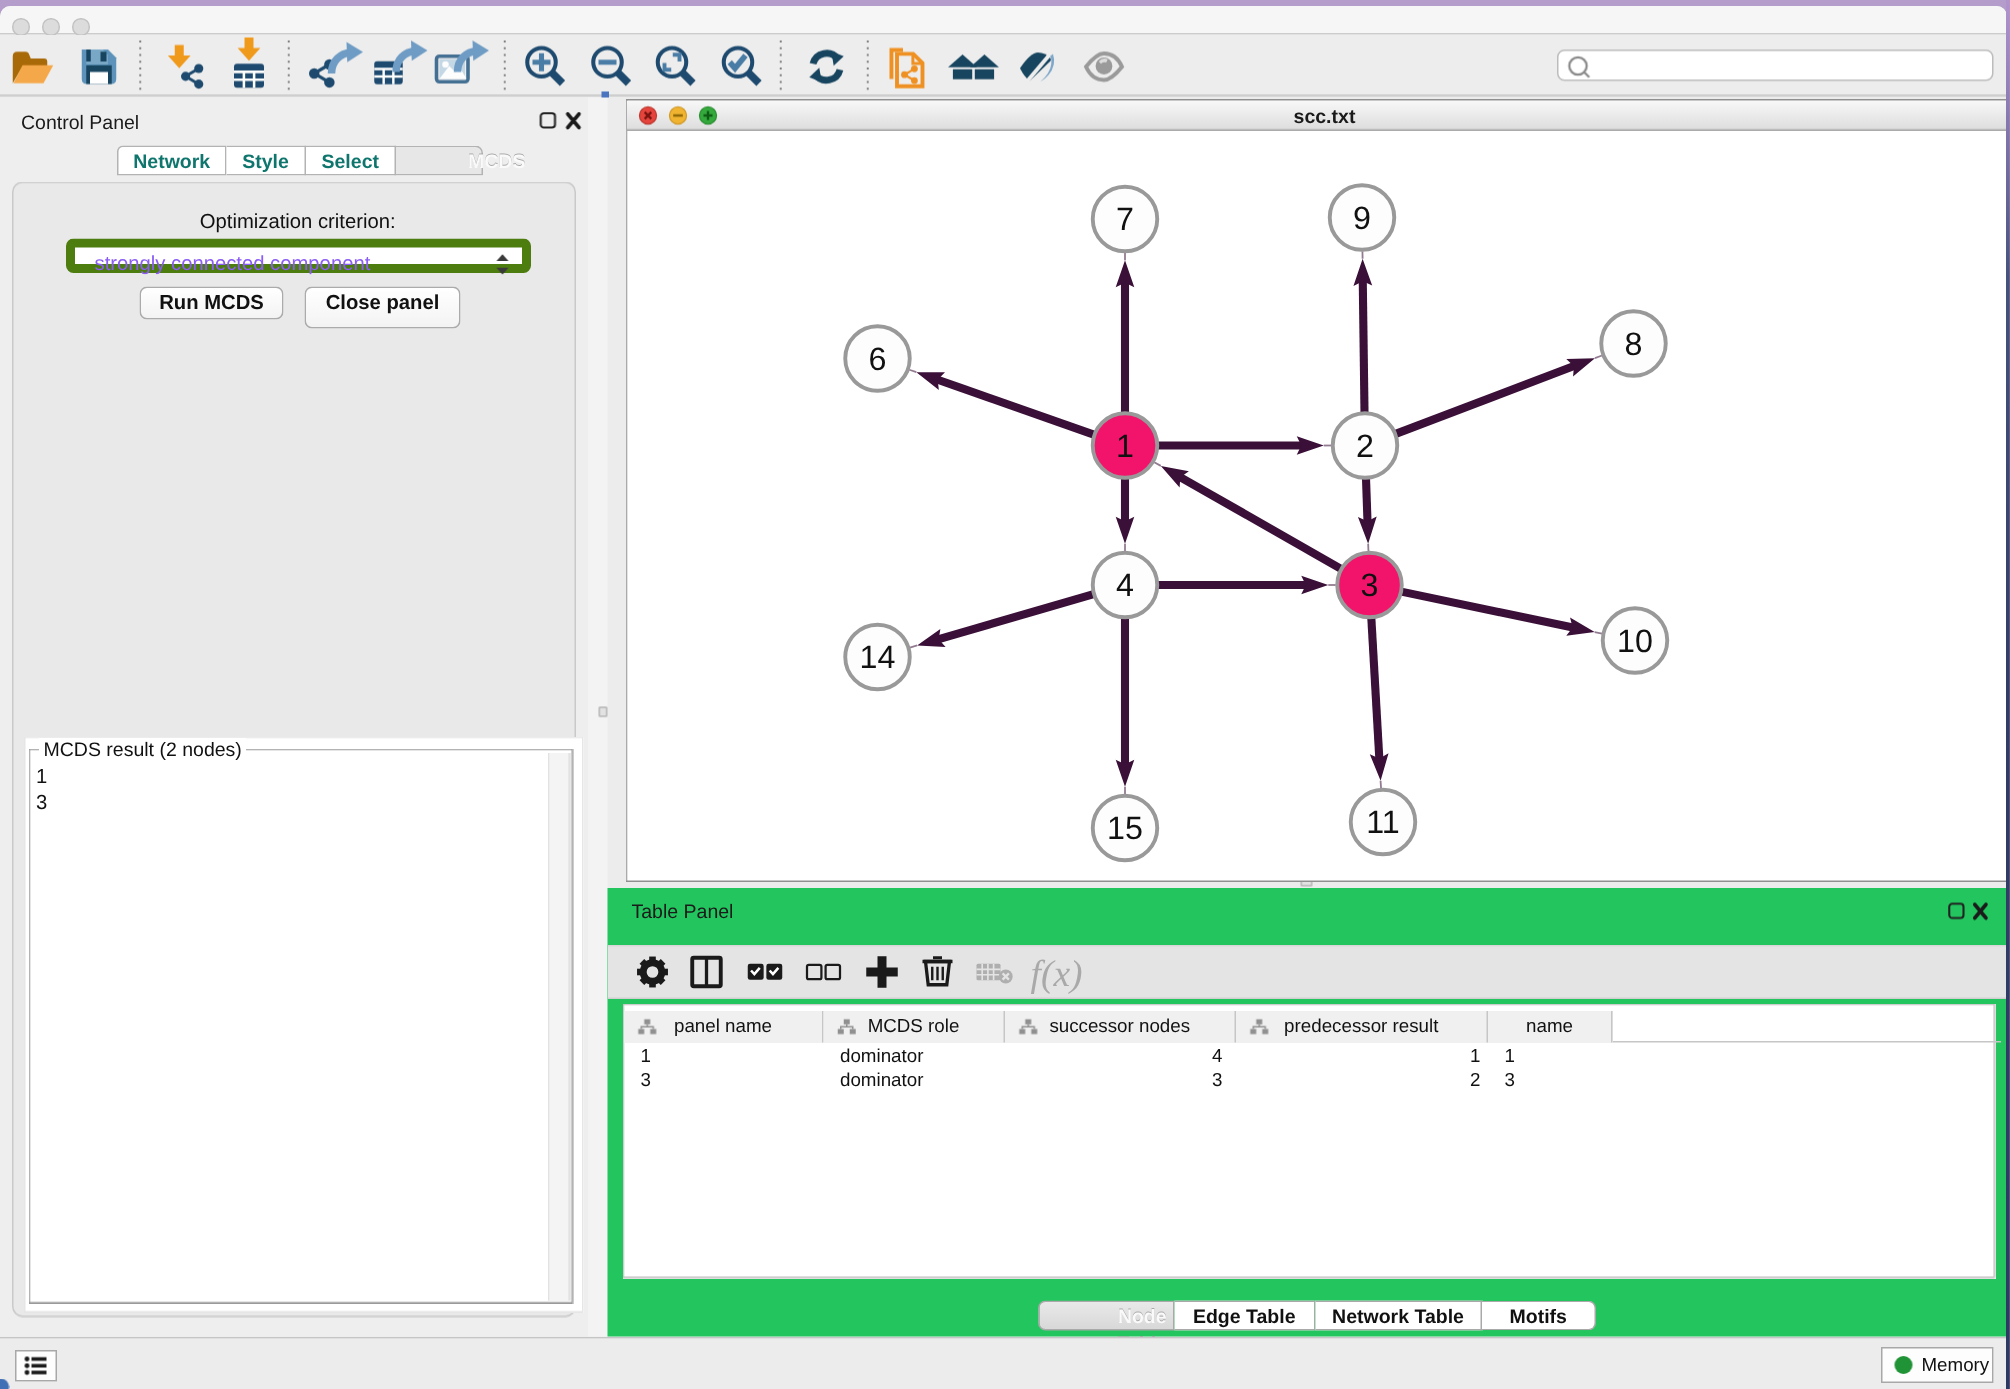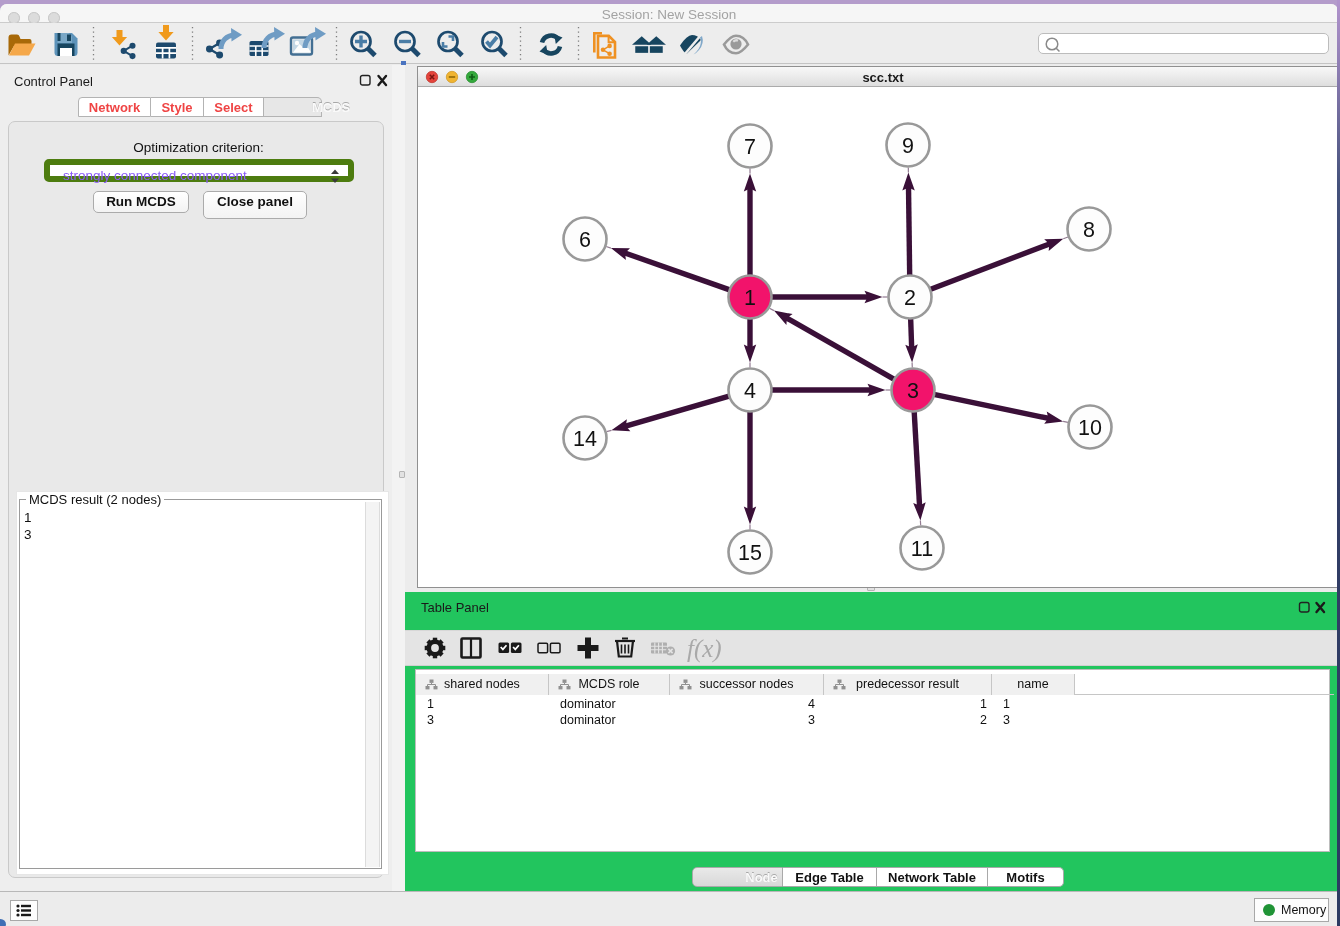--- a/index.html
+++ b/index.html
@@ -15,21 +15,21 @@
 #titlebar { left:0; top:0; width:1338px; height:19px; background:#f6f6f6; border-bottom:1px solid #cccccc; }
 .tl { position:absolute; top:7.5px; width:11.5px; height:11.5px; border-radius:50%; background:#dcdcdc; border:1px solid #c3c3c3; }
 #wtitle { width:100%; text-align:center; top:3px; font-size:13.5px; color:#a3a3a3; }
 
 #toolbar { left:0; top:19px; width:1338px; height:41px; background:#ededed; border-bottom:1px solid #c4c4c4; }
 #searchbox { position:absolute; left:1038px; top:10px; width:291px; height:21px; background:#fff; border:1px solid #bcbcbc; border-radius:5px; }
 
 #cpanel { left:0; top:61px; width:397px; height:826px; background:#eeeeee; }
 #cptitle { left:14px; top:9px; font-size:13px; color:#1a1a1a; }
 #cpbox { left:8px; top:56px; width:376px; height:757px; background:#e9e9e9; border:1px solid #c9c9c9; border-radius:7px; }
-.tab { position:absolute; top:32px; height:20px; background:#fff; border:1px solid #b3b3b3; border-left:none; font-size:13px; font-weight:600; color:#ef4444; text-align:center; line-height:19px; }
+.tab { position:absolute; top:32px; height:20px; background:#fff; border:1px solid #b3b3b3; border-left:none; font-size:13px; font-weight:600; color:#0f766e; text-align:center; line-height:19px; }
 
 .combo { position:absolute; background:#fff; border:6px solid #4d7c0f; border-radius:5px; font-size:13.5px; color:#8b5cf6; }
 .btn { position:absolute; background:linear-gradient(#ffffff,#f3f3f3); border:1px solid #ababab; border-radius:5px; font-size:13.5px; font-weight:600; color:#111; text-align:center; }
 
 #netwin { left:405px; top:62px; width:932px; height:522px; border:1px solid #909090; background:#fff;margin-left:12px; }
 #nettitle { left:0; top:0; width:100%; height:20px; background:linear-gradient(#f8f8f8,#dedede); border-bottom:1px solid #ababab; }
 
 #tpanel { left:405px; top:588px; width:935px; height:299px; background:#22c55e; }
 #tptitle { left:16px; top:8px; font-size:13px; color:#1a1a1a; }
 #tptoolbar { left:0px; top:38px; width:935px; height:36px; background:#e4e4e4; border-top:1px solid #d7d7d7; border-bottom:1px solid #d0d0d0; }
@@ -47,21 +47,20 @@
 
 </style>
 </head>
 <body>
 <div id="desktop" class="abs"></div>
 <div id="window" class="abs">
   <div id="titlebar" class="abs">
     <div class="tl" style="left:8px;"></div>
     <div class="tl" style="left:27.5px;"></div>
     <div class="tl" style="left:47.5px;"></div>
-    <div id="wtitle" class="abs">Session: New Session</div>
   </div>
   <div id="toolbar" class="abs">
     <svg class="abs" style="left:0;top:0;" width="1338" height="41">
         <line x1="93.5" y1="4" x2="93.5" y2="38" stroke="#7d7d7d" stroke-width="1.3" stroke-dasharray="1.3,3.2"></line>
         <line x1="192.5" y1="4" x2="192.5" y2="38" stroke="#7d7d7d" stroke-width="1.3" stroke-dasharray="1.3,3.2"></line>
         <line x1="336.5" y1="4" x2="336.5" y2="38" stroke="#7d7d7d" stroke-width="1.3" stroke-dasharray="1.3,3.2"></line>
         <line x1="520.5" y1="4" x2="520.5" y2="38" stroke="#7d7d7d" stroke-width="1.3" stroke-dasharray="1.3,3.2"></line>
         <line x1="578.5" y1="4" x2="578.5" y2="38" stroke="#7d7d7d" stroke-width="1.3" stroke-dasharray="1.3,3.2"></line>
         <g transform="translate(22,22.0)">
           <path d="M-13.5,10.5 L-13.5,-7.5 Q-13.5,-10.5 -10.5,-10.5 L-5,-10.5 Q-3,-10.5 -2.5,-8.5 L-1.5,-6 L7.5,-6 Q9.5,-6 9.5,-4 L9.5,1 L-8,1 z" fill="#a86908"></path>
@@ -358,21 +357,21 @@
         <text x="282" y="26" font-size="25" font-style="italic" fill="#a9a9a9" font-family="Liberation Serif, serif">f(x)</text>
       </svg>
     </div>
     <div id="ttable" class="abs">
       <div class="abs" style="left:0;top:4px;width:918px;height:21px;border-bottom:1px solid #c6c6c6;"></div>
       <div class="hcell" style="left:0px;width:133px;"><svg width="13" height="11" style="vertical-align:-1px;">
             <rect x="4.5" y="0.5" width="4" height="3.4" fill="#909090"></rect>
             <rect x="0.5" y="7" width="4" height="3.4" fill="#909090"></rect>
             <rect x="8.5" y="7" width="4" height="3.4" fill="#909090"></rect>
             <path d="M6.5,4 v2 M2.5,7 v-1.5 h8 V7" stroke="#909090" stroke-width="1" fill="none"></path>
-          </svg><span>shared nodes</span></div>
+          </svg><span>panel name</span></div>
       <div class="hcell" style="left:133px;width:121px;"><svg width="13" height="11" style="vertical-align:-1px;">
             <rect x="4.5" y="0.5" width="4" height="3.4" fill="#909090"></rect>
             <rect x="0.5" y="7" width="4" height="3.4" fill="#909090"></rect>
             <rect x="8.5" y="7" width="4" height="3.4" fill="#909090"></rect>
             <path d="M6.5,4 v2 M2.5,7 v-1.5 h8 V7" stroke="#909090" stroke-width="1" fill="none"></path>
           </svg><span>MCDS role</span></div>
       <div class="hcell" style="left:254px;width:154px;"><svg width="13" height="11" style="vertical-align:-1px;">
             <rect x="4.5" y="0.5" width="4" height="3.4" fill="#909090"></rect>
             <rect x="0.5" y="7" width="4" height="3.4" fill="#909090"></rect>
             <rect x="8.5" y="7" width="4" height="3.4" fill="#909090"></rect>

